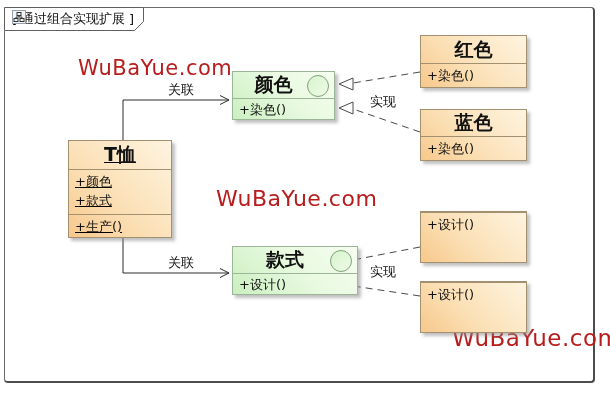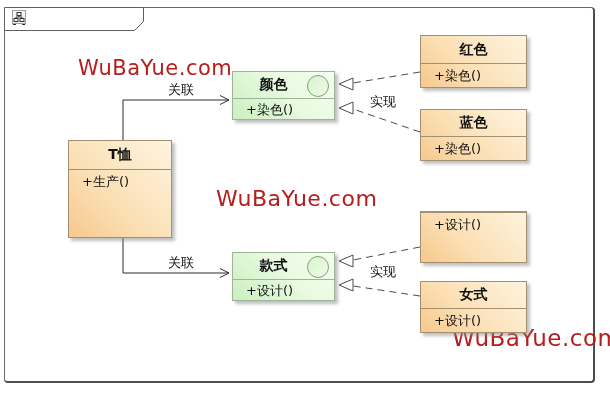--- a/index.html
+++ b/index.html
@@ -27,23 +27,23 @@
   .dash{stroke:#4a4a4a;stroke-width:1;stroke-dasharray:7 5;fill:none;}
   .tri{fill:#ffffff;stroke:#4a4a4a;stroke-width:1;}
 
   
   .uml-box{position:absolute;box-sizing:border-box;z-index:3;
            box-shadow:3px 3px 3px rgba(140,140,140,.55);}
   .uml-box.orange{border:1px solid #a39070;
            background:linear-gradient(45deg,#f7c88c 0%,#fbdfb4 40%,#fef4e0 100%);}
   .uml-box.green{border:1px solid #9cb598;
            background:linear-gradient(45deg,#cbefc0 0%,#e9fae1 55%,#f5fdef 100%);}
-  .box-title{text-align:center;font-size:14px;font-weight:600;color:#111;overflow:hidden;}
+  .box-title{text-align:center;font-size:19px;font-weight:600;color:#111;overflow:hidden;}
   .green .box-title{padding-right:20px;}
-  .compartment{box-sizing:border-box;padding:2px 0 0 13px;}
+  .compartment{box-sizing:border-box;padding:2px 0 0 6px;}
   .orange .compartment{border-top:1px solid #a39070;}
   .green .compartment{border-top:1px solid #9cb598;}
   .member{font-size:13px;line-height:19px;color:#111;white-space:nowrap;}
   .if-circle{position:absolute;right:5px;top:3px;width:20px;height:20px;border-radius:50%;
              border:1px solid #7fa37a;background:linear-gradient(135deg,#d8f4cc,#eefbe8);}
 
   
   .clabel{position:absolute;font-size:13px;color:#111;z-index:4;white-space:nowrap;}
 </style>
 </head>
@@ -63,20 +63,21 @@
     </svg>
     <div class="tab-content">
       <span>[</span>
       <svg width="14" height="14">
         <rect x="0.5" y="0.5" width="13" height="13" fill="#f2f5f8" stroke="#98a2ac"></rect>
         <rect x="5" y="2.5" width="4" height="3" fill="none" stroke="#333"></rect>
         <rect x="2" y="8.5" width="4" height="3" fill="none" stroke="#333"></rect>
         <rect x="8" y="8.5" width="4" height="3" fill="none" stroke="#333"></rect>
         <path d="M7,5.5 L7,7 M4,8.5 L4,7 L10,7 L10,8.5" fill="none" stroke="#333"></path>
       </svg>
+      <span>通过组合实现扩展</span>
       <span>]</span>
     </div>
   </div>
 
   <svg class="overlay" width="610" height="400">
     <g>
       <polyline class="assoc" points="123,140 123,100 229,100"></polyline>
       <path class="assoc" d="M229,100 L220,95.5 M229,100 L220,104.5"></path>
     </g>
     <g>
@@ -99,36 +100,40 @@
       <line class="dash" x1="420" y1="296" x2="353" y2="286"></line>
       <polygon class="tri" points="339,285 353,279 353,291"></polygon>
     </g>
   </svg>
 
   <div class="clabel" style="left:168px;top:81px;">关联</div>
   <div class="clabel" style="left:168px;top:254px;">关联</div>
   <div class="clabel" style="left:370px;top:93px;">实现</div>
   <div class="clabel" style="left:370px;top:263px;">实现</div>
 
-  <div class="uml-box orange" style="left:68px;top:140px;width:104px;height:98px;">
+  <div class="uml-box orange" style="left:68px;top:140px;width:104px;height:98px;text-decoration:underline;">
     <div class="box-title" style="height:28px;line-height:27px;">T恤</div>
+    <div class="compartment" style="height:45px;">
+      <div class="member">+颜色</div>
+      <div class="member">+款式</div>
+    </div>
     <div class="compartment" style="height:25px;">
       <div class="member">+生产()</div>
     </div>
   </div>
 
   <div class="uml-box green" style="left:232px;top:71px;width:103px;height:49px;">
     <div class="box-title" style="height:26px;line-height:25px;">颜色</div>
     <span class="if-circle"></span>
     <div class="compartment" style="height:23px;">
       <div class="member" style="line-height:18px;">+染色()</div>
     </div>
   </div>
 
-  <div class="uml-box green" style="left:232px;top:252px;width:103px;height:49px;">
+  <div class="uml-box green" style="left:232px;top:246px;width:126px;height:49px;">
     <div class="box-title" style="height:26px;line-height:25px;">款式</div>
     <span class="if-circle"></span>
     <div class="compartment" style="height:23px;">
       <div class="member" style="line-height:18px;">+设计()</div>
     </div>
   </div>
 
   <div class="uml-box orange" style="left:420px;top:35px;width:107px;height:53px;">
     <div class="box-title" style="height:27px;line-height:26px;">红色</div>
     <div class="compartment" style="height:26px;">
@@ -143,19 +148,18 @@
     </div>
   </div>
 
   <div class="uml-box orange" style="left:420px;top:211px;width:107px;height:52px;">
     <div class="compartment" style="height:26px;">
       <div class="member" style="line-height:20px;">+设计()</div>
     </div>
   </div>
 
   <div class="uml-box orange" style="left:420px;top:281px;width:107px;height:52px;">
-    <div class="box-title" style="height:26px;line-height:25px;">女式</div>
     <div class="compartment" style="height:26px;">
       <div class="member" style="line-height:20px;">+设计()</div>
     </div>
   </div>
 
 </div>
 
 </body></html>

